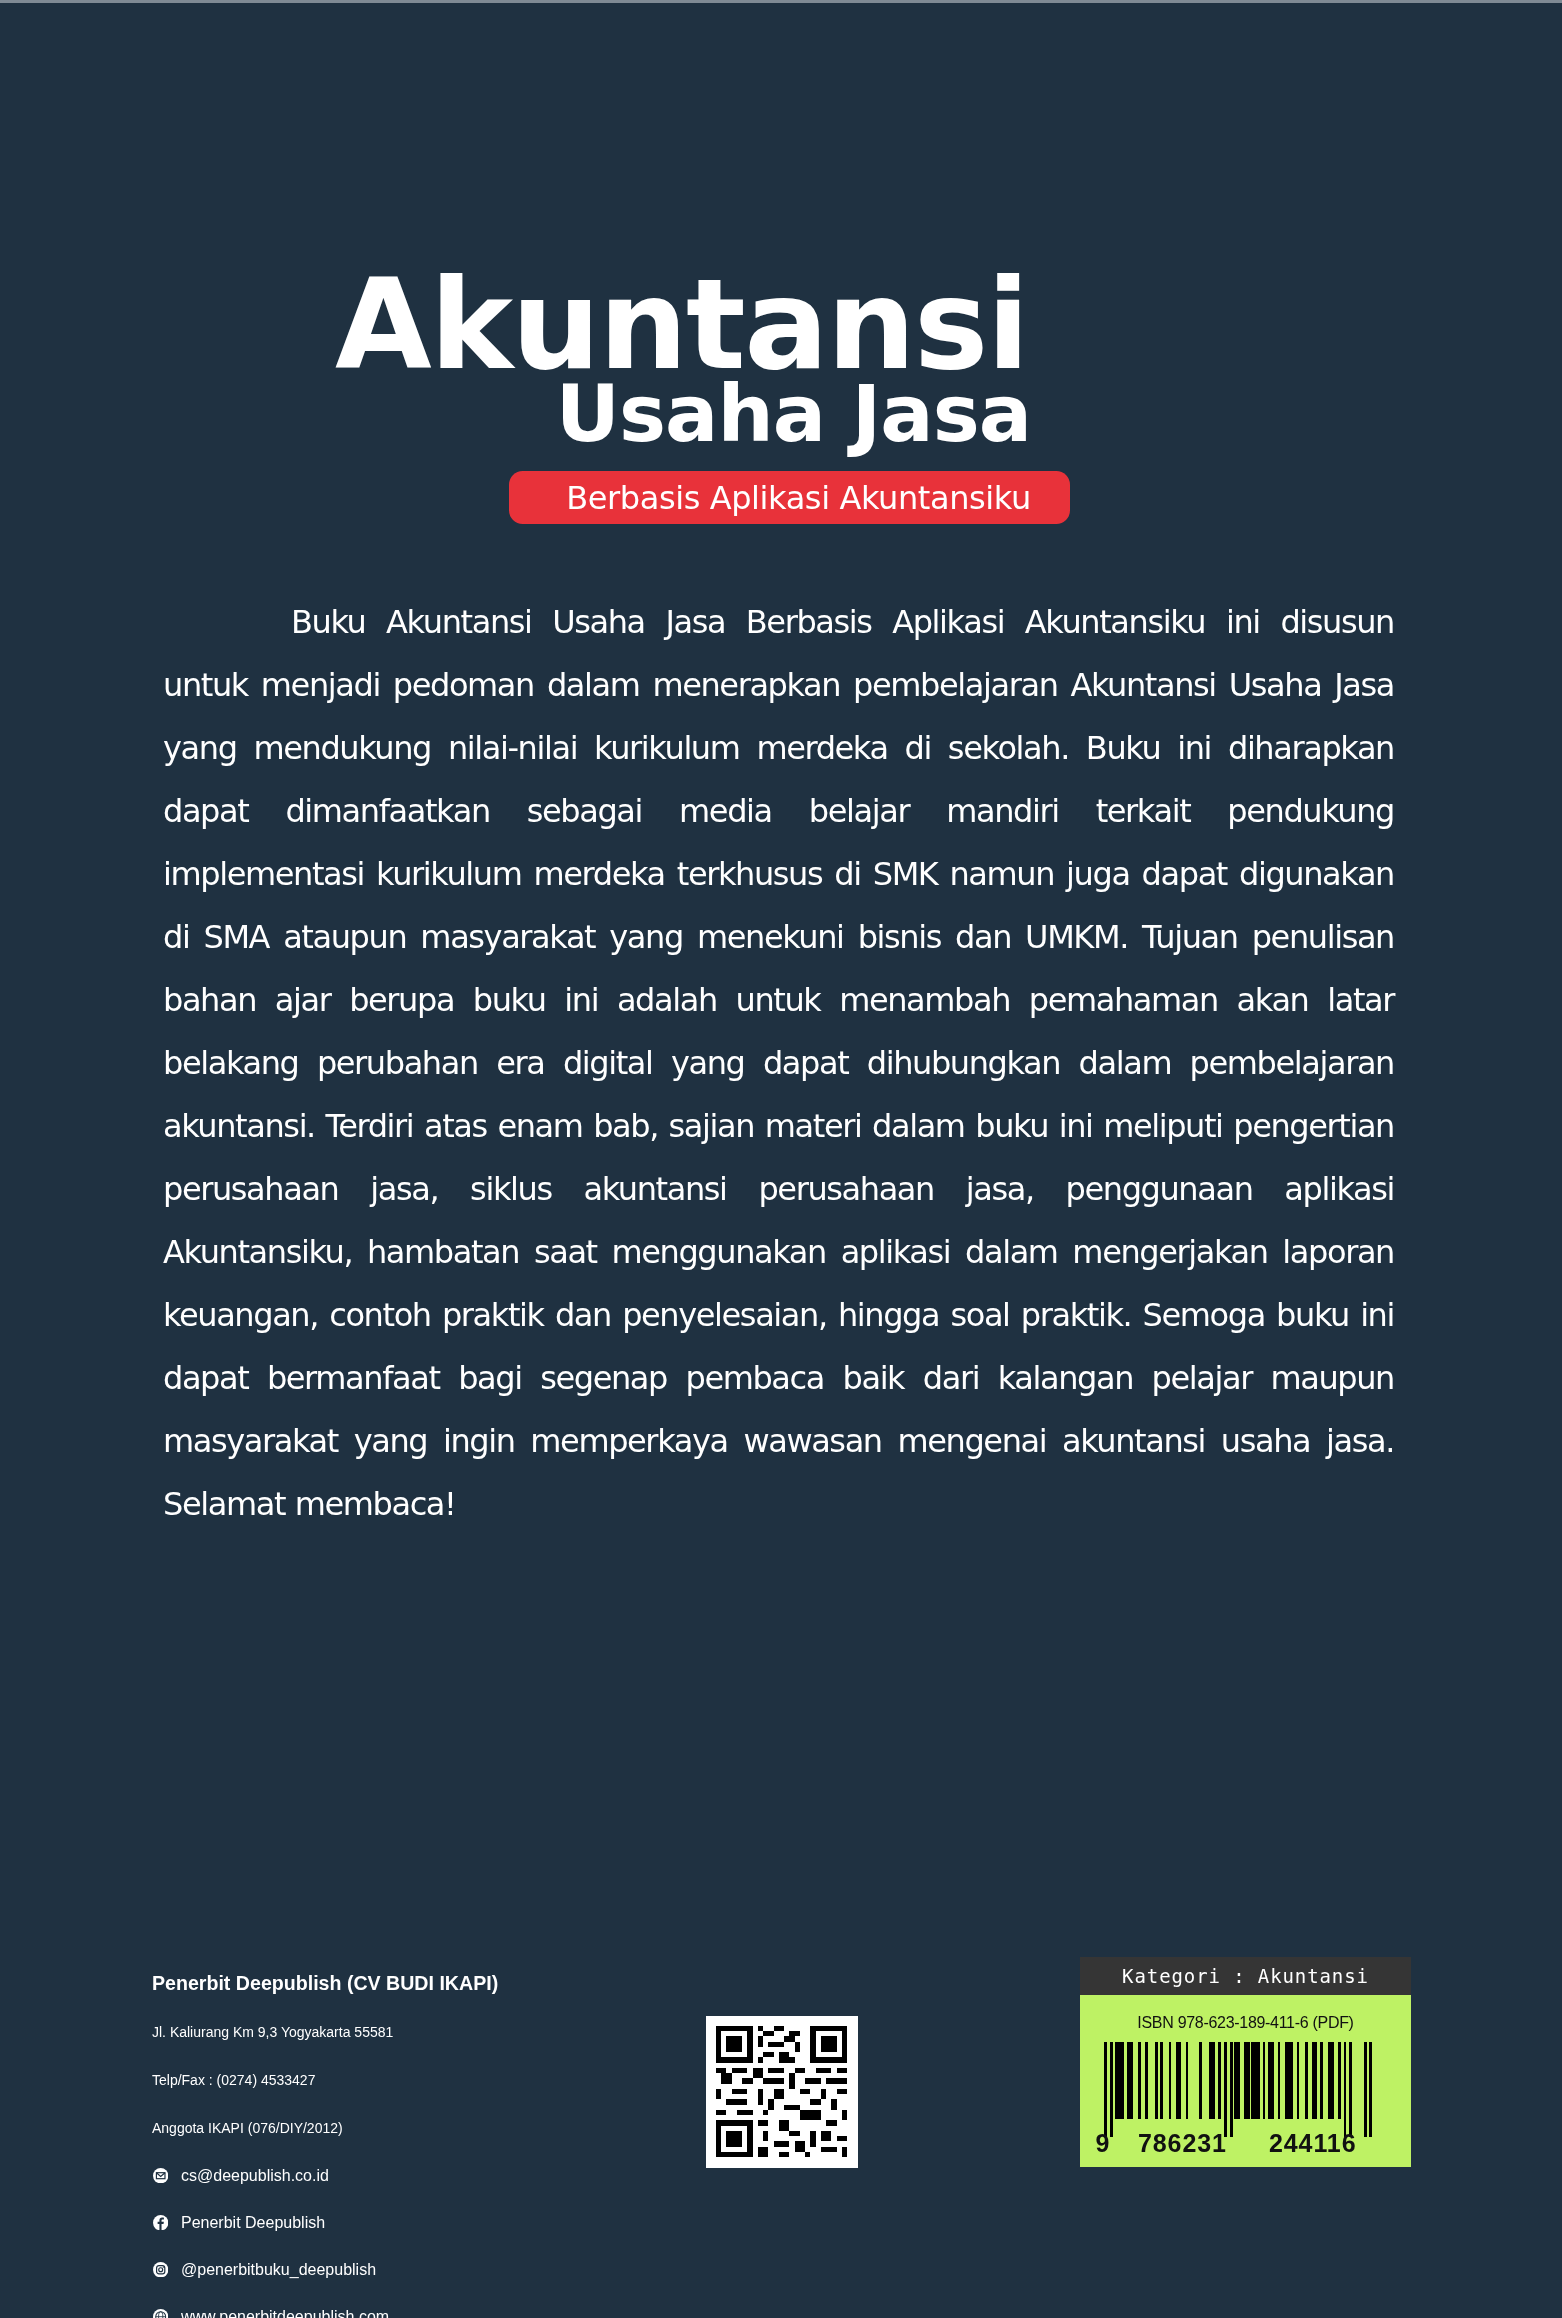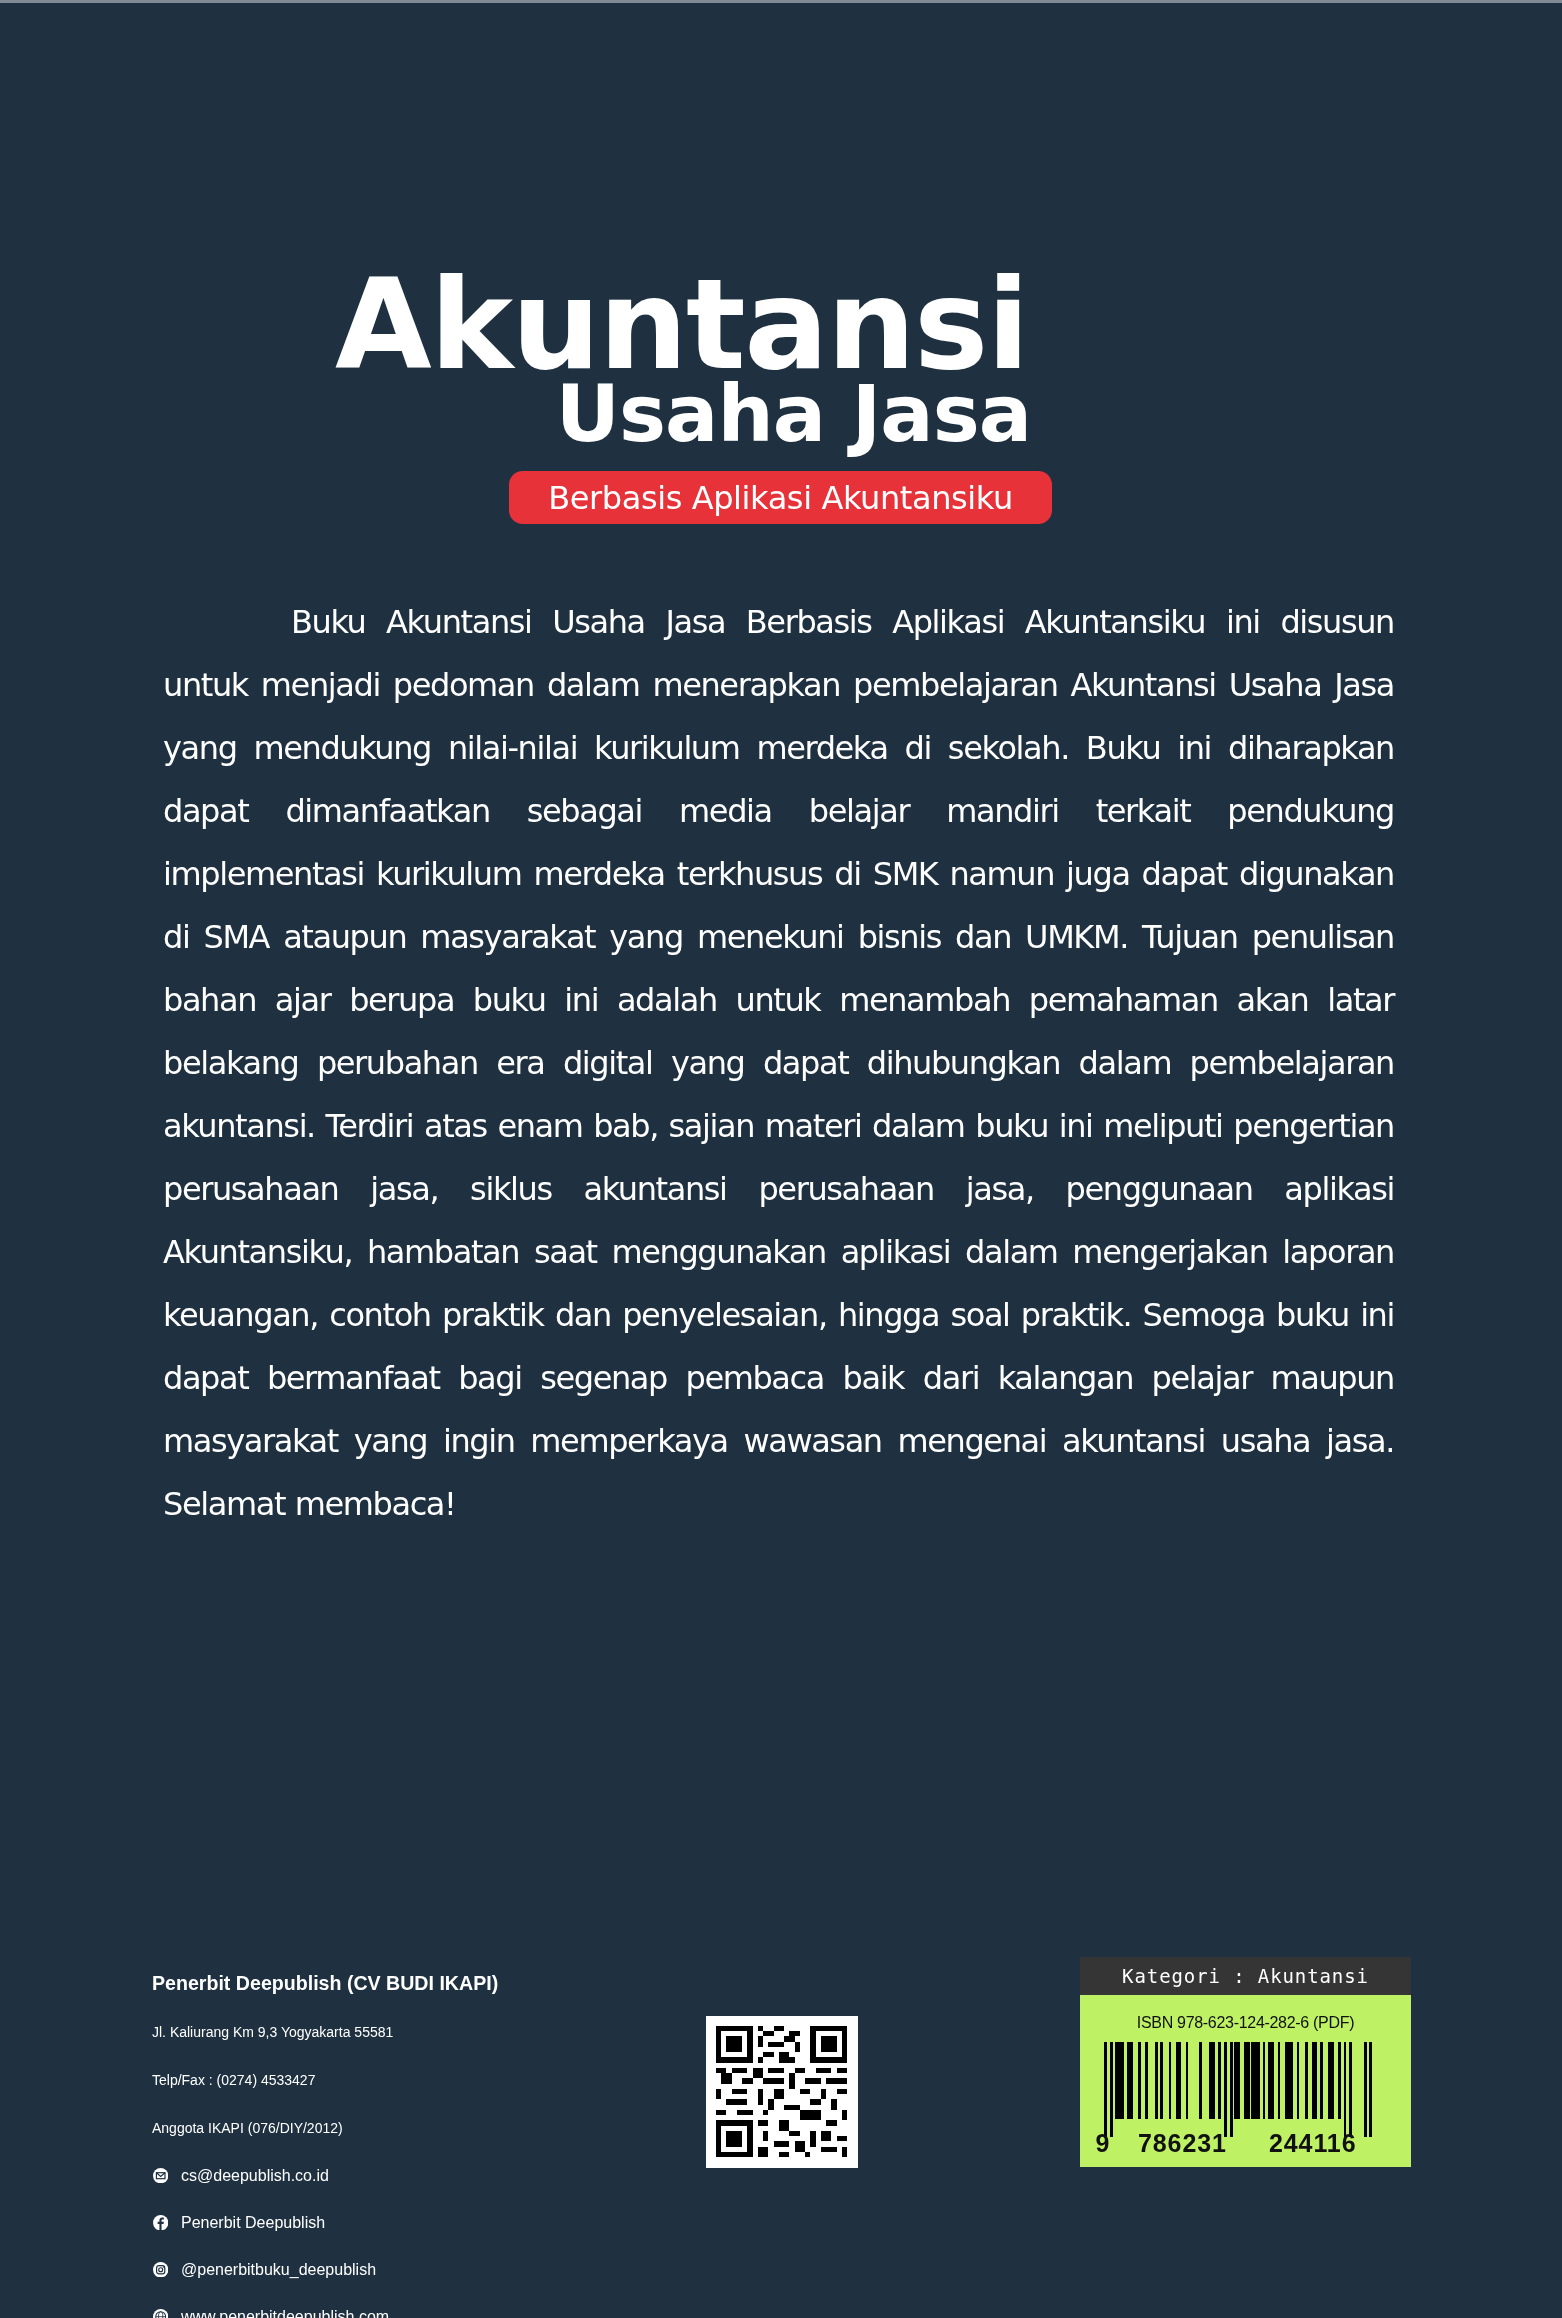--- a/index.html
+++ b/index.html
@@ -35,21 +35,21 @@
       line-height: 85px;
       letter-spacing: -0.9px;
       color: #ffffff;
       padding-left: 12px;
     }
     .subtitle-pill {
       position: absolute; left: 509px; top: 471px;
       width: 543px; height: 53px;
       background: #e8323a;
       border-radius: 13.7px;
-      display: flex; align-items: center; justify-content: center;
+      display: flex; align-items: center; justify-content: center; padding-left: 18px;
     }
     .subtitle-pill span {
       font-family: "DejaVu Sans", sans-serif;
       font-size: 32px;
       color: #ffffff;
       letter-spacing: -0.4px;
     }
     .blurb {
       position: absolute; left: 163px; top: 591px; width: 1231px;
       font-family: "DejaVu Sans", sans-serif;
@@ -242,21 +242,21 @@
         <rect x="20" y="23" width="3" height="1"></rect>
       <rect x="12" y="24" width="2" height="1"></rect>
         <rect x="24" y="23" width="1" height="2"></rect>
         <rect x="17" y="24" width="1" height="1"></rect>
     </g>
   </svg>
 </div>
 
 <div class="isbn-box">
   <div class="category">Kategori : Akuntansi</div>
-  <div class="isbn-text">ISBN 978-623-124-282-6 (PDF)</div>
+  <div class="isbn-text">ISBN 978-623-189-411-6 (PDF)</div>
   <svg class="barcode" width="283" height="98" viewBox="0 0 332 115" shape-rendering="crispEdges">
     <g fill="#000">
       <rect x="0" y="0" width="3" height="112"></rect>
         <rect x="7" y="0" width="3" height="112"></rect>
       <rect x="13" y="0" width="10" height="90"></rect>
         <rect x="27" y="0" width="7" height="90"></rect>
       <rect x="40" y="0" width="3" height="90"></rect>
         <rect x="48" y="0" width="3" height="90"></rect>
       <rect x="60" y="0" width="3" height="90"></rect>
         <rect x="66" y="0" width="3" height="90"></rect>

